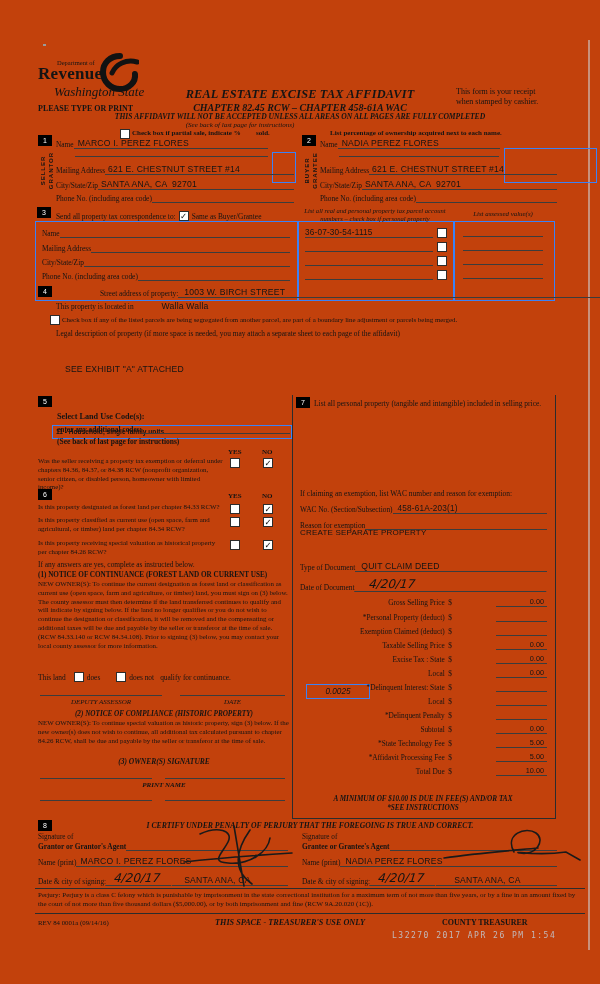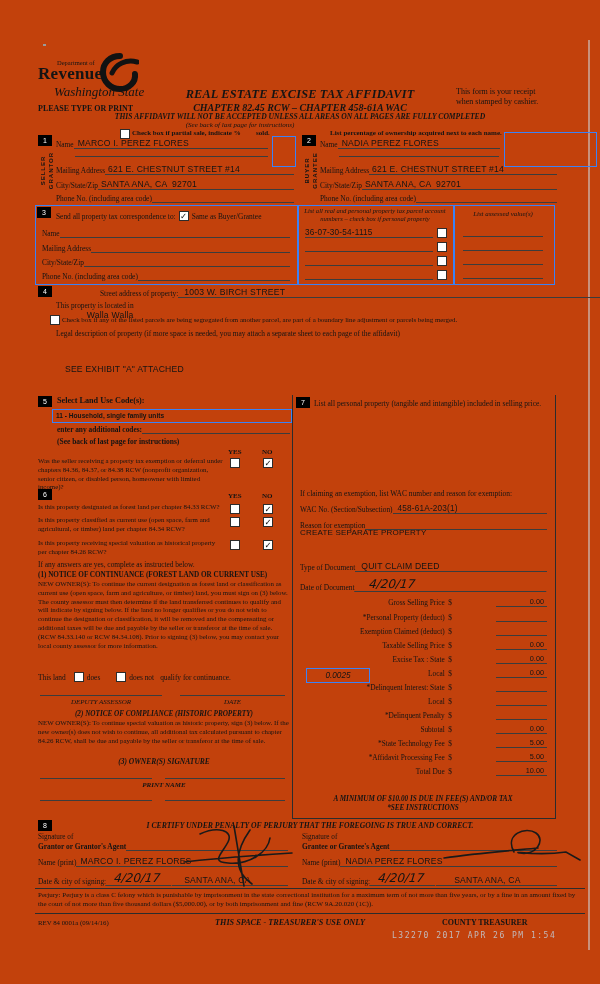--- a/index.html
+++ b/index.html
@@ -14,21 +14,21 @@
   .u{flex:1;border-bottom:1px solid #3c3c3c;min-height:9px;}
   .uline{position:absolute;border-bottom:1px solid #3c3c3c;}
   .hw{font-family:"DejaVu Sans",sans-serif;font-style:italic;font-size:12px;transform:skewX(-6deg);white-space:pre;}
   .numbox{position:absolute;width:14px;height:11px;background:#000;color:#fff;
           font-family:"Liberation Sans",sans-serif;font-size:7px;text-align:center;line-height:11px;}
   .cb{display:inline-block;width:8px;height:8px;border:1px solid #2c2c2c;font-size:8.5px;line-height:8px;
       text-align:center;vertical-align:-1px;overflow:visible;background:#fff;flex:none;}
   .vert{position:absolute;width:58px;text-align:center;font-family:"Liberation Sans",sans-serif;
         font-size:6px;font-weight:bold;letter-spacing:1px;line-height:1.25;transform:rotate(-90deg);}
   .para{position:absolute;font-size:6.9px;line-height:1.28;text-align:left;}
-  .box{position:absolute;border:1px solid #3b82f6;}
+  .box{position:absolute;border:1px solid #3b82f6;margin-top:16px;}
   .fee{position:absolute;left:300px;width:247px;display:flex;align-items:center;gap:44px;}
   .fee-l{width:152px;text-align:right;font-size:7.3px;white-space:pre;}
   .fee-u{flex:1;border-bottom:1px solid #3c3c3c;font-size:7.3px;text-align:right;padding-right:3px;min-height:9px;font-family:"Liberation Sans",sans-serif;}
   .ctr{text-align:center;font-style:italic;}
   .stamp{font-family:"DejaVu Sans Mono",monospace;font-size:8px;letter-spacing:1.5px;color:#c2c6ce;opacity:.9;}
 </style>
 </head>
 <body>
 
 <div class="page">
@@ -151,31 +151,31 @@
   <div class="uline" style="left:463px;top:240px;width:80px;height:10px;"></div>
   <div class="uline" style="left:463px;top:254px;width:80px;height:10px;"></div>
   <div class="uline" style="left:463px;top:268px;width:80px;height:10px;"></div>
 
   <div class="numbox" style="left:38px;top:286px;">4</div>
   <div class="r" style="left:56px;top:287px;width:530px;margin-left:44px;">
     <span class="lb">Street address of property:</span>
     <span class="u t" style="padding-left:6px;flex:0 0 140px;">1003 W. BIRCH STREET</span>
     <span class="u"></span>
   </div>
-  <div class="r" style="left:56px;top:301px;flex-direction:column;">
+  <div class="r" style="left:56px;top:301px;">
     <span class="lb">This property is located in</span>
     <span class="t" style="margin-left:28px;">Walla Walla</span>
   </div>
   <span class="cb abs" style="left:50px;top:315px;"></span>
   <div class="abs lb-sm" style="left:62px;top:316px;width:510px;">Check box if any of the listed parcels are being segregated from another parcel, are part of a boundary line adjustment or parcels being merged.</div>
   <div class="abs lb" style="left:56px;top:329px;width:520px;">Legal description of property (if more space is needed, you may attach a separate sheet to each page of the affidavit)</div>
   <div class="abs t" style="left:65px;top:364px;">SEE EXHIBIT "A" ATTACHED</div>
 
   <div class="numbox" style="left:38px;top:396px;">5</div>
-  <div class="abs b" style="left:57px;top:396px;font-size:8.2px;">Select Land Use Code(s):</div>
+  <div class="abs b" style="left:57px;top:412px;font-size:8.2px;">Select Land Use Code(s):</div>
   <div class="box" style="left:52px;top:409px;width:238px;height:12px;">
     <span style="font-family:'Liberation Sans',sans-serif;font-size:6.6px;font-weight:bold;padding-left:3px;display:block;line-height:12px;">11 - Household, single family units</span>
   </div>
   <div class="r" style="left:57px;top:424px;width:233px;">
     <span class="lb b">enter any additional codes:</span>
     <span class="u"></span>
   </div>
   <div class="abs b" style="left:57px;top:437px;font-size:7.5px;">(See back of last page for instructions)</div>
   <div class="abs b" style="left:228px;top:448px;font-size:7px;">YES</div>
   <div class="abs b" style="left:262px;top:448px;font-size:7px;">NO</div>

